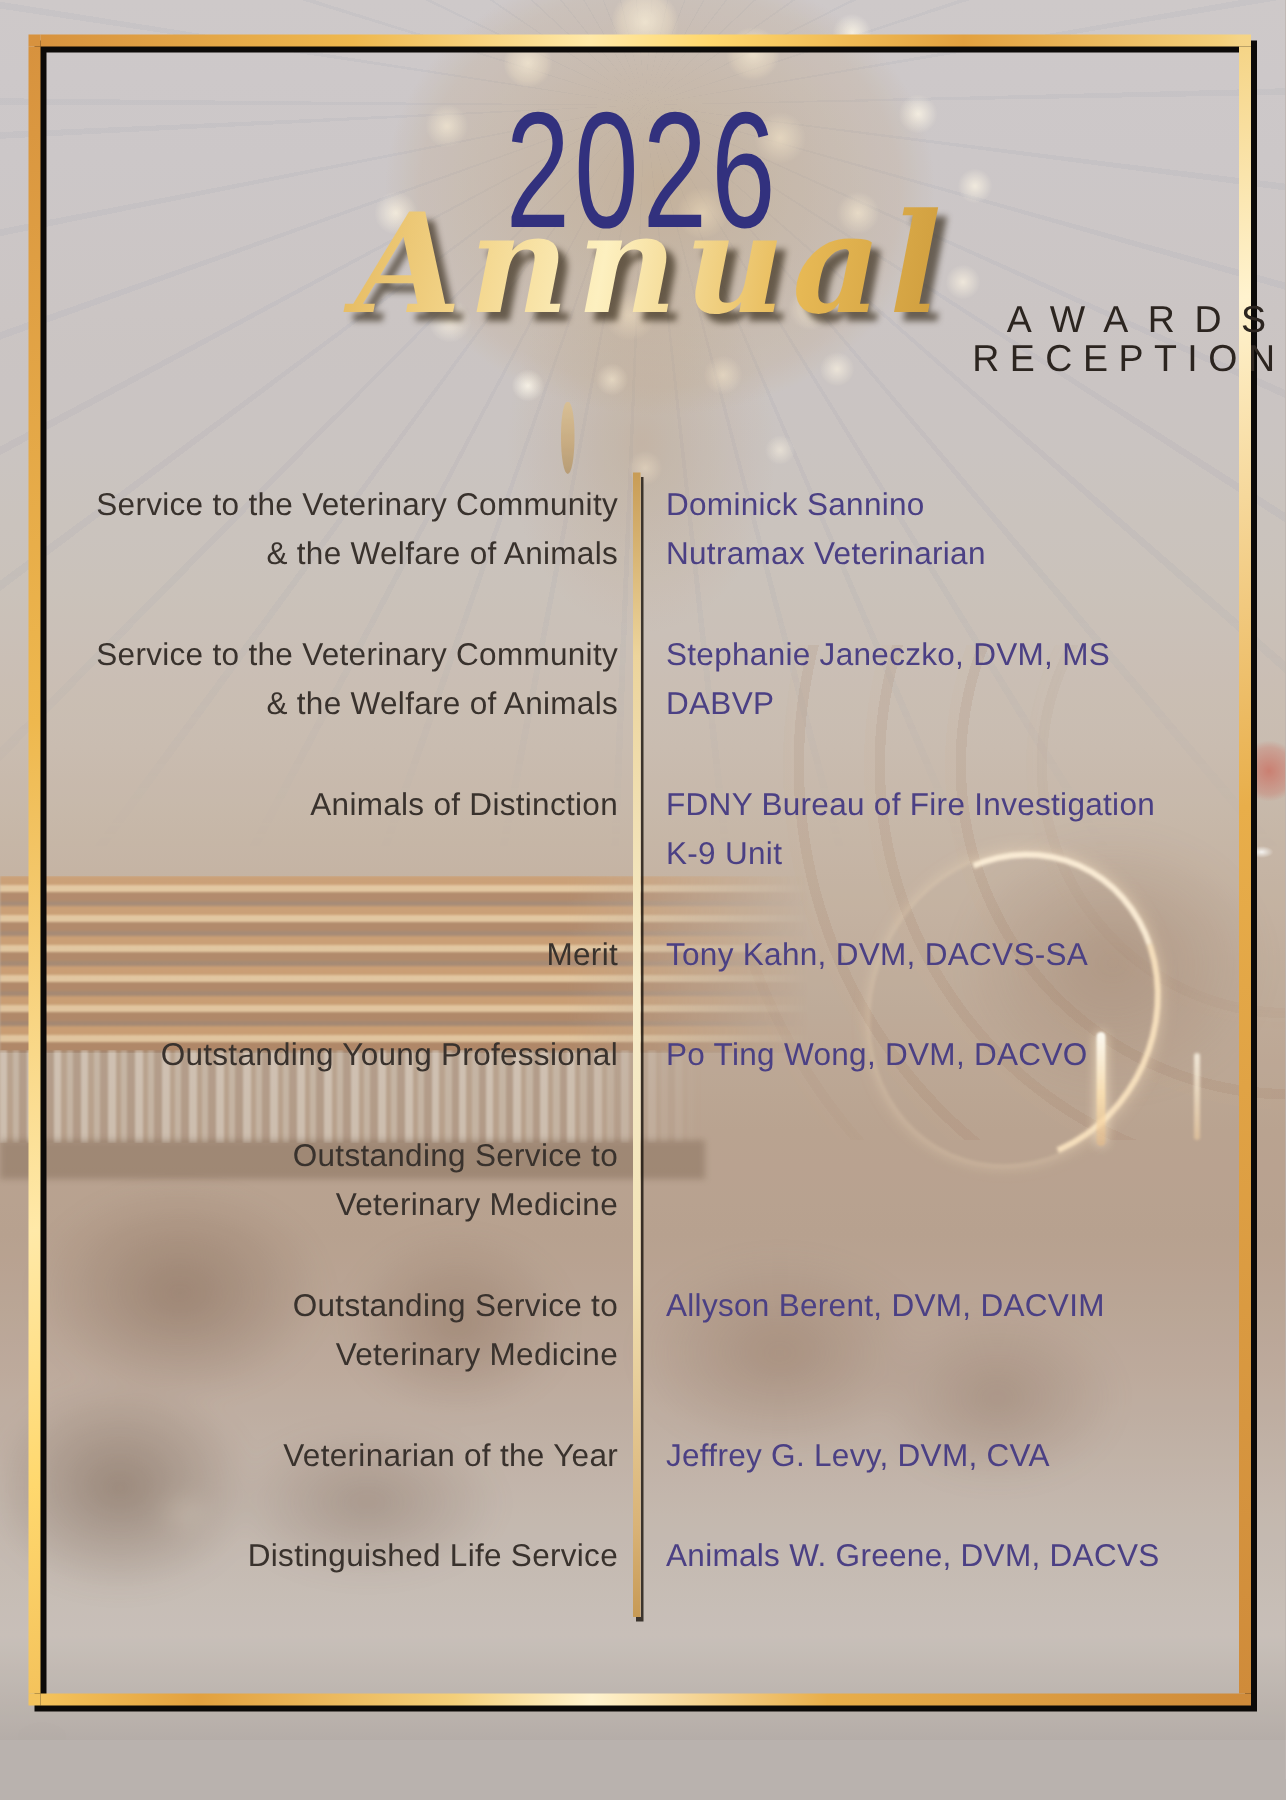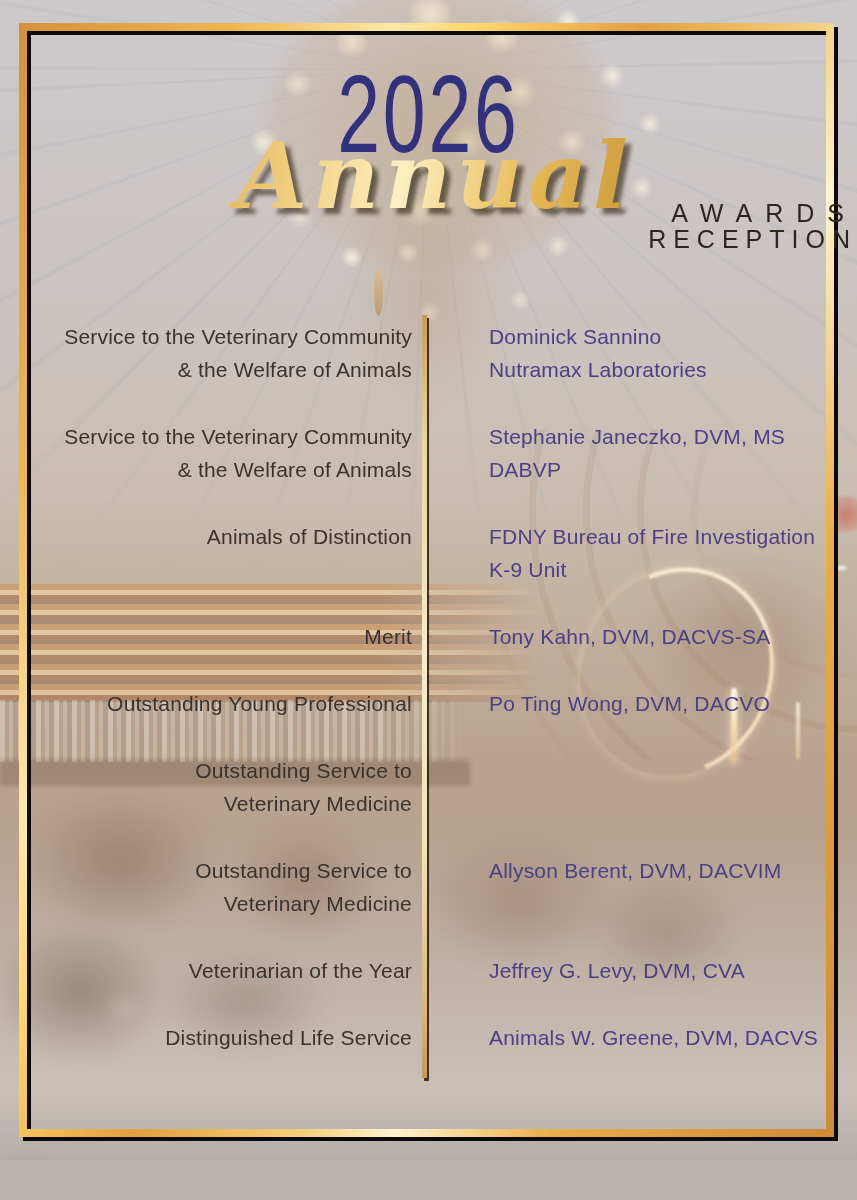--- a/index.html
+++ b/index.html
@@ -111,21 +111,21 @@
       #8a6420 0%,#d9a33c 18%,#f2d387 36%,#fdf0c0 47%,#e7b955 62%,#b98428 84%,#8a6420 100%);
     -webkit-background-clip:text;background-clip:text;color:transparent;}
   .caps{position:absolute;left:0;right:0;z-index:7;text-align:right;
     color:#2c2520;font-weight:400;font-size:25px;line-height:22px;}
   .caps1{top:202px;letter-spacing:13px;text-indent:13px;}
   .caps2{top:228px;letter-spacing:7px;text-indent:7px;}
 
   
   .rows{position:absolute;left:26px;right:27px;top:320px;z-index:7;
     display:flex;flex-direction:column;gap:34px;}
-  .row{display:flex;align-items:flex-start;gap:45px;}
+  .row{display:flex;align-items:flex-start;}
   .cat{flex:0 0 386px;text-align:right;color:#39322d;}
   .rec{flex:1;margin-left:32px;text-align:left;color:#4b4084;}
   .cat .line,.rec .line{font-size:21px;line-height:33px;letter-spacing:.2px;}
   .divider{position:absolute;left:422px;top:315px;width:5px;height:763px;z-index:7;
     background:linear-gradient(180deg,#c89c55 0%,#ecd49c 16%,#f6ecca 45%,
       #f2e2b4 70%,#d9b377 92%,#c79a55 100%);
     box-shadow:2px 3px 0 rgba(24,17,11,.8);}
 </style>
 </head>
 <body>
@@ -160,21 +160,21 @@
 
   <div class="rows">
 
     <div class="row">
       <div class="cat">
         <div class="line">Service to the Veterinary Community</div>
         <div class="line">&amp; the Welfare of Animals</div>
       </div>
       <div class="rec">
         <div class="line">Dominick Sannino</div>
-        <div class="line">Nutramax Laboratories</div>
+        <div class="line">Nutramax Veterinarian</div>
       </div>
     </div>
 
     <div class="row">
       <div class="cat">
         <div class="line">Service to the Veterinary Community</div>
         <div class="line">&amp; the Welfare of Animals</div>
       </div>
       <div class="rec">
         <div class="line">Stephanie Janeczko, DVM, MS</div>

